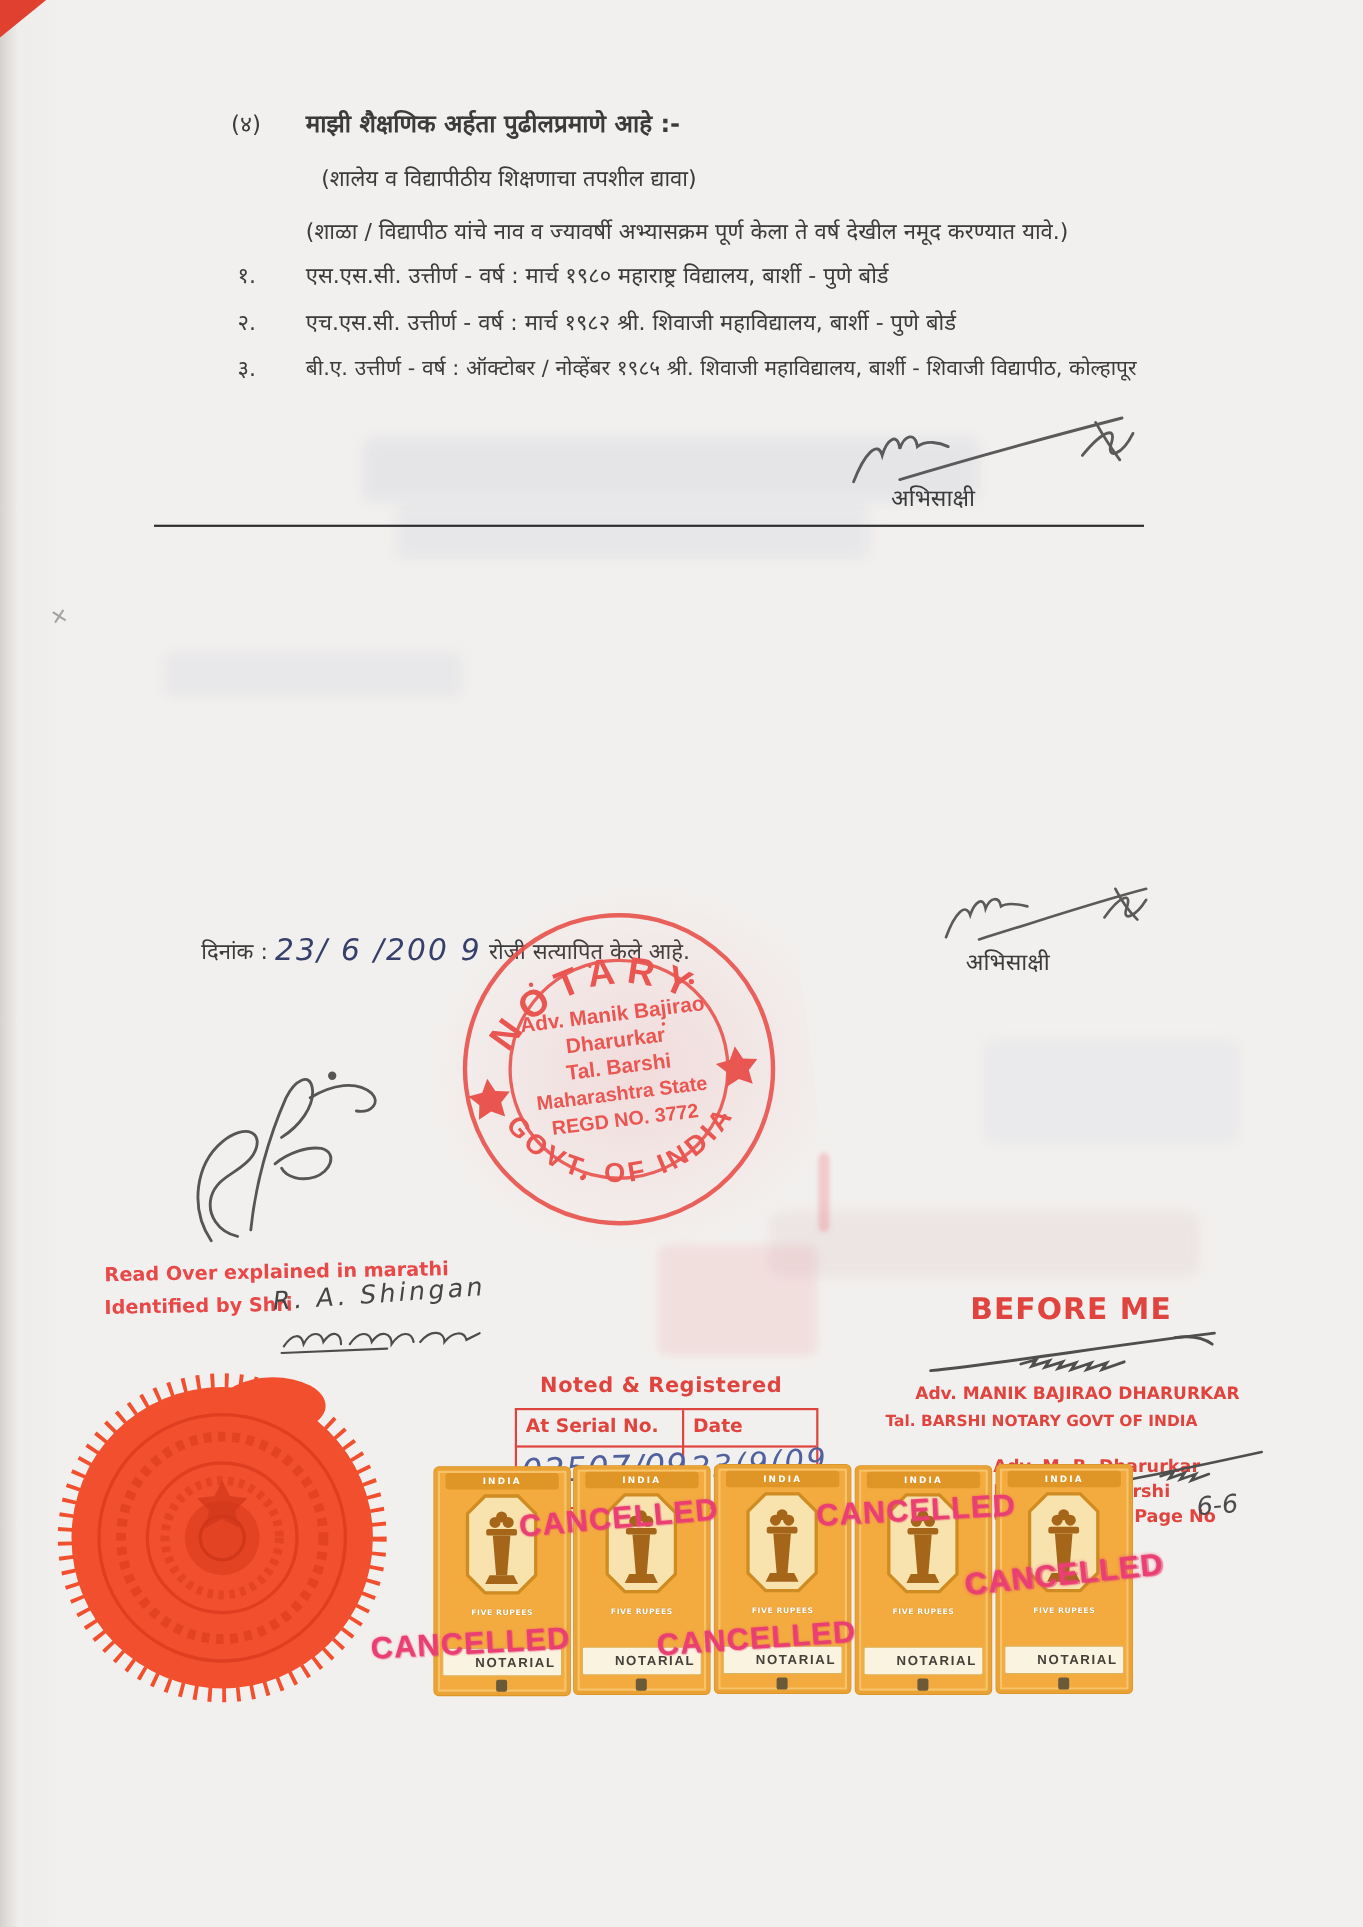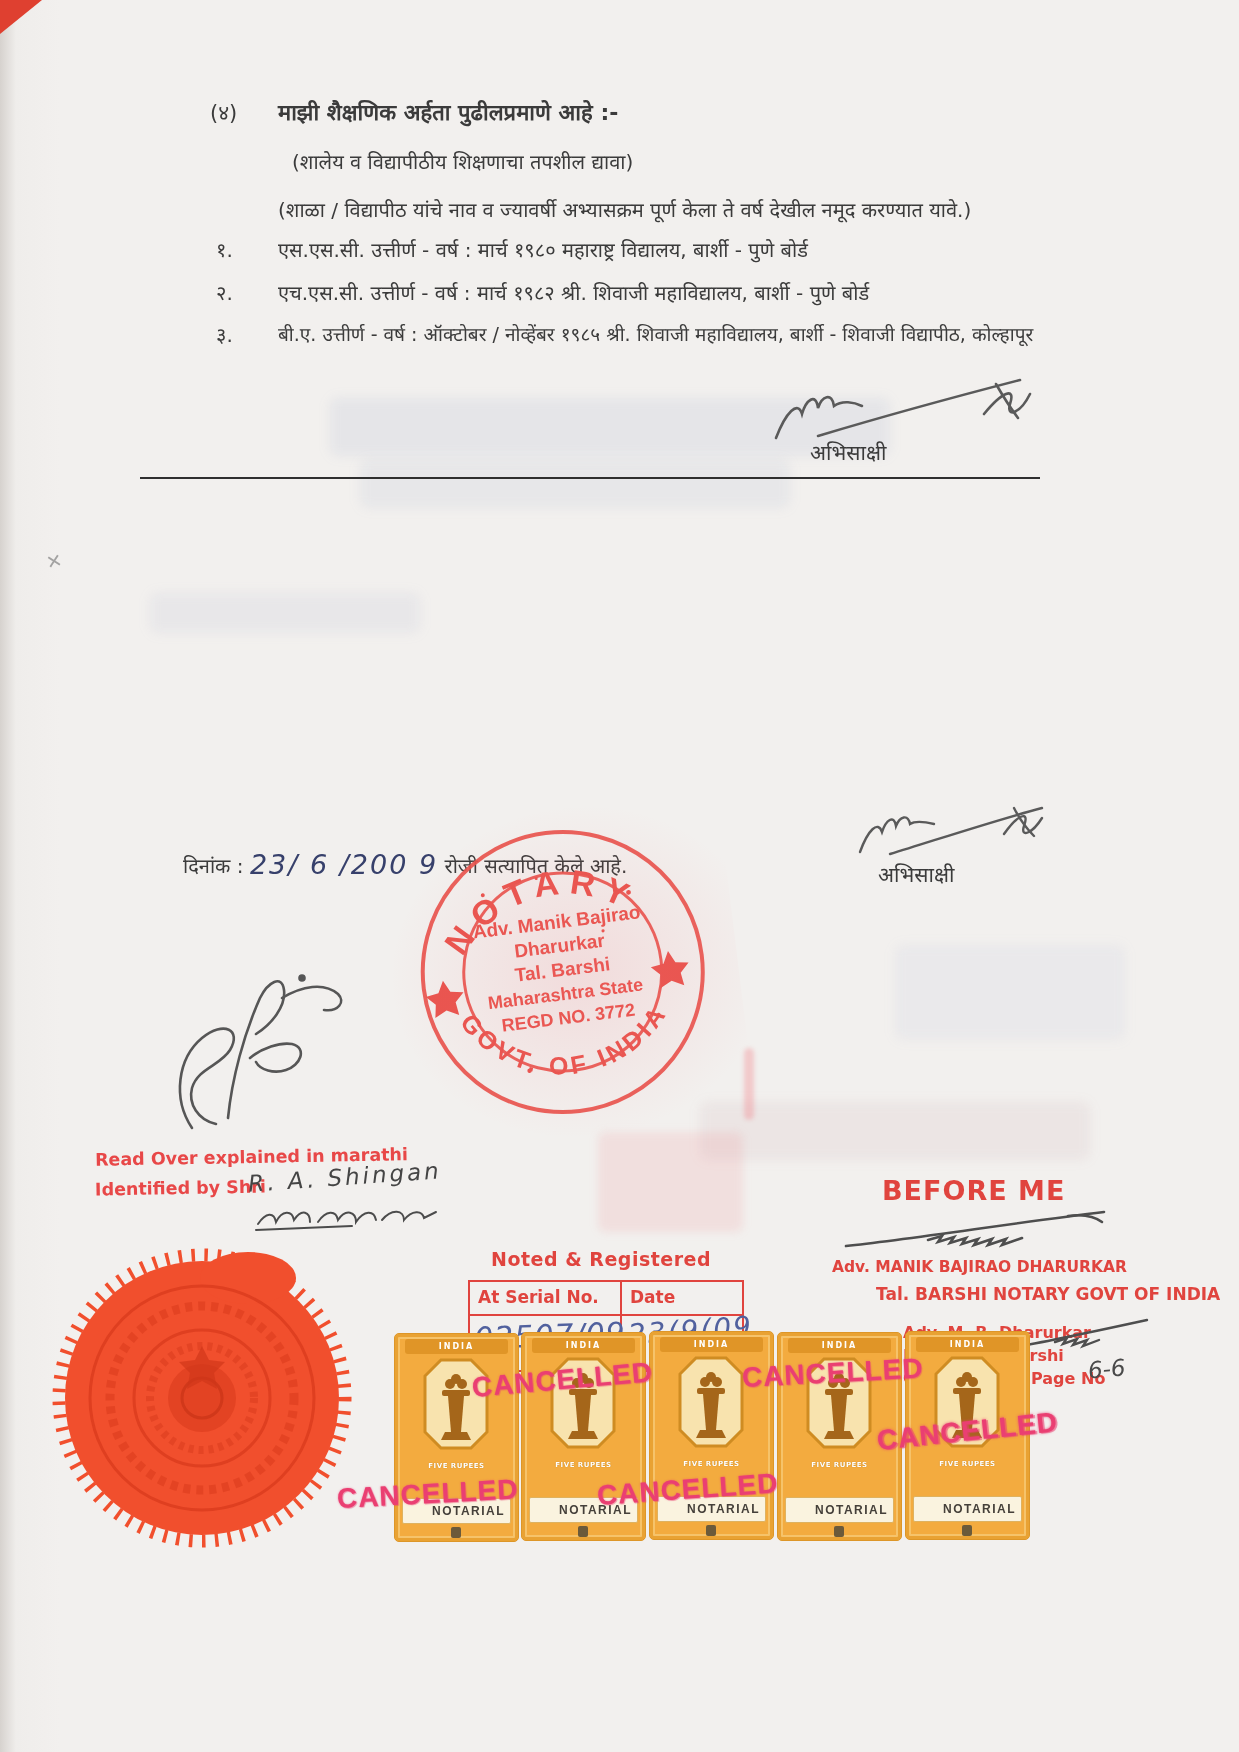--- a/index.html
+++ b/index.html
@@ -190,21 +190,21 @@
 
   <div class="redstamp" style="position:absolute;left:882px;top:1175px;font-size:27px;font-weight:900;letter-spacing:1px;">BEFORE ME</div>
   <svg class="sigsvg" style="left:838px;top:1206px;" width="280" height="46" viewBox="0 0 280 46">
     <g fill="none" stroke="#4e4e4e" stroke-width="2.6" stroke-linecap="round">
       <path d="M8,40 C70,34 180,16 266,6"></path>
       <path d="M90,34 l14,-4 -4,6 16,-5 -4,6 16,-5 -4,6 16,-5 -4,6 18,-6 -4,6 18,-6 -4,6 20,-7"></path>
       <path d="M230,10 C244,8 256,10 264,16"></path>
     </g>
   </svg>
   <div class="redstamp" style="position:absolute;left:832px;top:1258px;font-size:15.5px;">Adv. MANIK BAJIRAO DHARURKAR</div>
-  <div class="redstamp" style="position:absolute;left:876px;top:1284px;font-size:17px;">Tal. BARSHI  NOTARY GOVT OF INDIA</div>
+  <div class="redstamp" style="position:absolute;left:805px;top:1284px;font-size:14px;">Tal. BARSHI  NOTARY GOVT OF INDIA</div>
 
   <div class="redstamp" style="position:absolute;left:903px;top:1323px;font-size:16px;">Adv. M. B. Dharurkar</div>
   <div class="redstamp" style="position:absolute;left:903px;top:1346px;font-size:16px;">Notary Tal. Barshi</div>
   <div class="redstamp" style="position:absolute;left:903px;top:1369px;font-size:16px;">Govt. of India Page No</div>
   <div class="handink" style="position:absolute;left:1088px;top:1356px;font-size:23px;color:#4a4a4a;transform:rotate(-5deg);">6-6</div>
   <svg class="sigsvg" style="left:1015px;top:1312px;" width="140" height="42" viewBox="0 0 140 42">
     <g fill="none" stroke="#4e4e4e" stroke-width="2.4" stroke-linecap="round">
       <path d="M6,34 C40,28 86,18 132,8"></path>
       <path d="M40,30 l12,-4 -4,6 14,-5 -4,6 14,-5 -4,6 16,-6"></path>
     </g>

